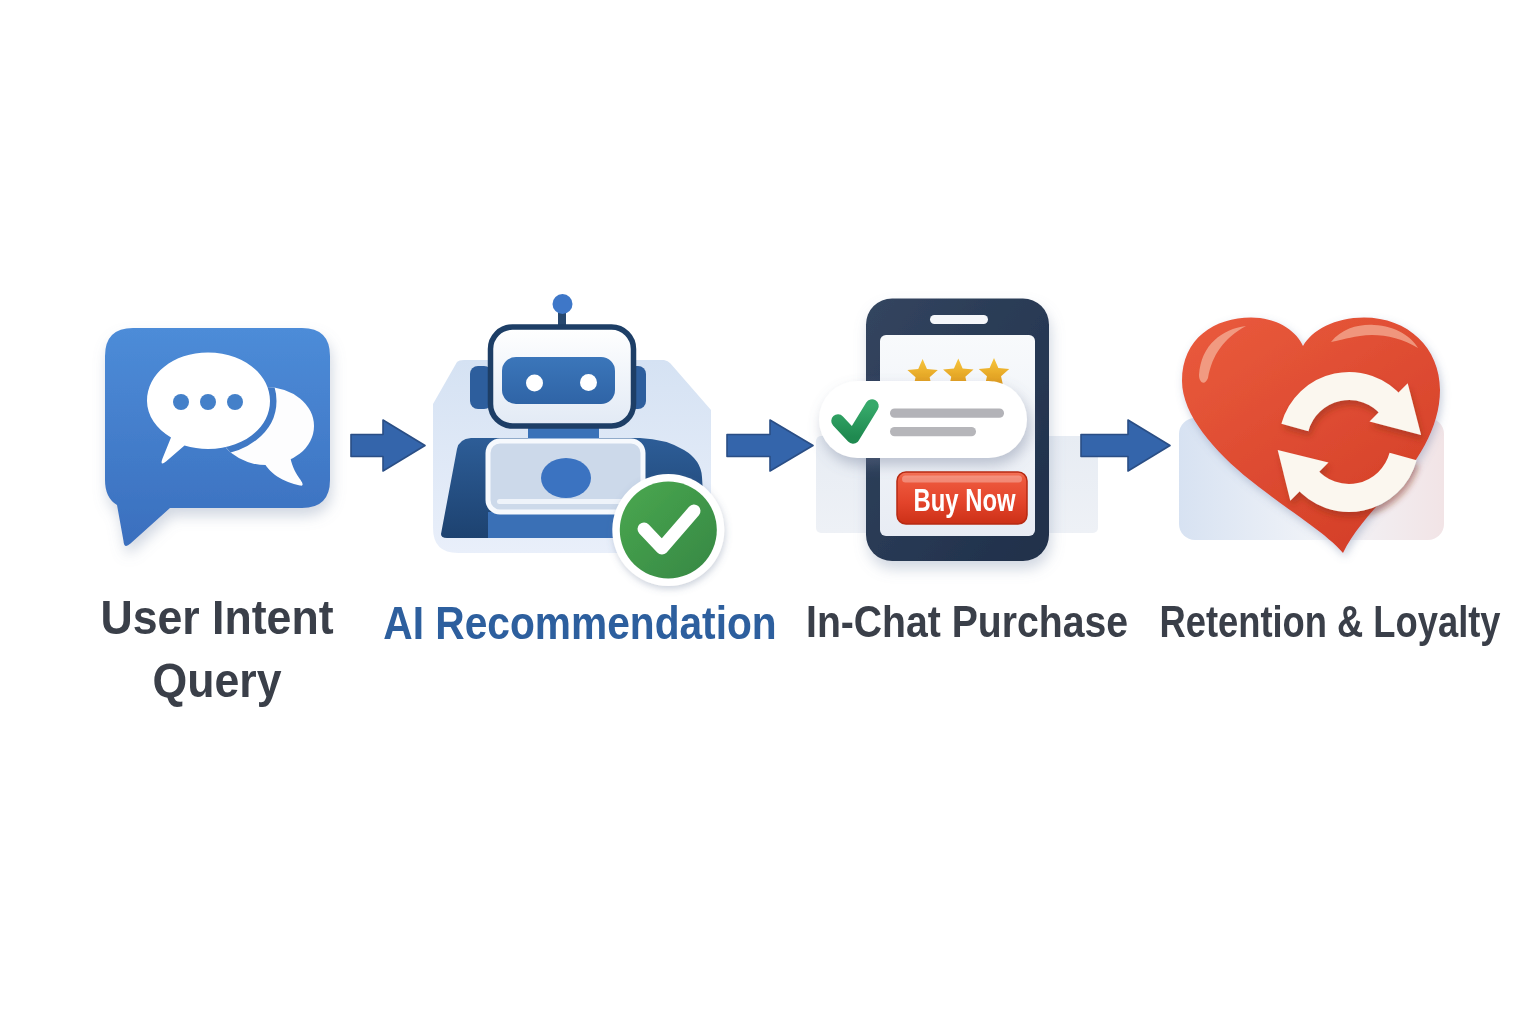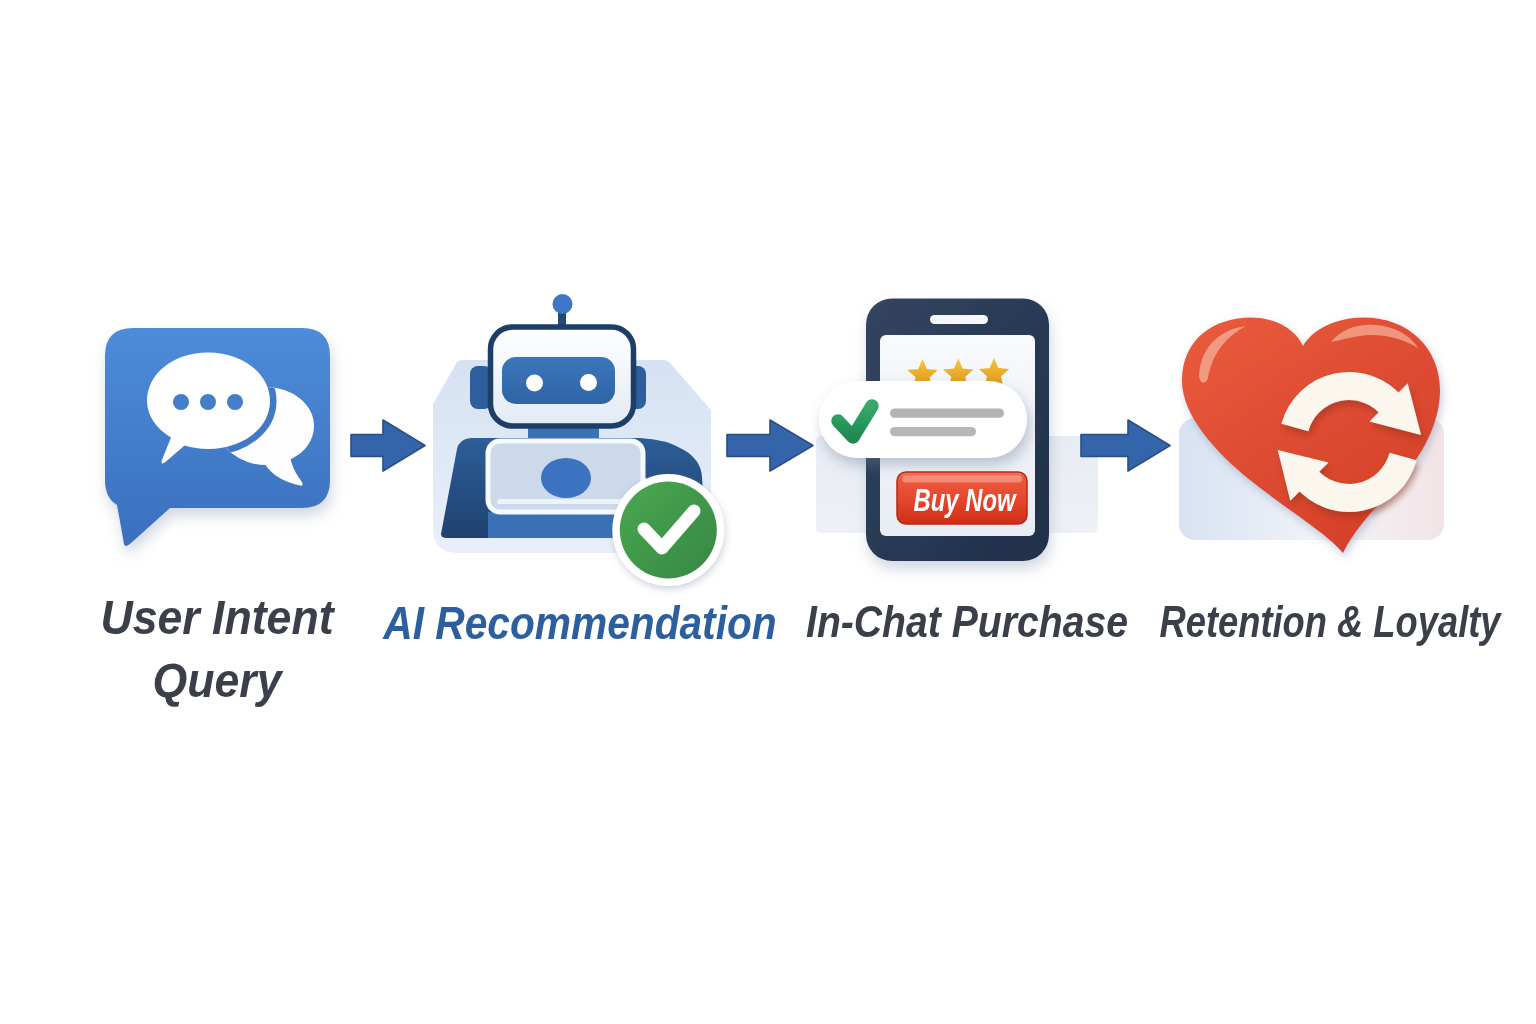--- a/index.html
+++ b/index.html
@@ -1,18 +1,18 @@
 <!DOCTYPE html>
 <html style="--background: #ffffff; --label_dark: #3a3f49; --label_blue: #2d5f9e; --arrow_blue: #3465ab; --chat_blue: #4283cf; --robot_blue: #3671b5; --phone_navy: #24344e; --check_green: #3f9e4a; --buy_red: #e2452b; --star_gold: #efae27; --heart_red: #dd4a2e; --bar_gray: #b3b3b8;"><head>
 <meta charset="utf-8">
 <style>
   html,body{margin:0;padding:0;}
   body{width:1536px;height:1024px;background:#ffffff;overflow:hidden;
        font-family:"Liberation Sans", sans-serif;position:relative;}
-  .canvas{position:absolute;left:0;top:0;width:1411px;height:1024px;font-style:italic;}
+  .canvas{position:absolute;left:0;top:0;width:1411px;height:1024px;}
   .flow-svg{position:absolute;left:0;top:0;}
   .stage-label{position:absolute;text-align:center;font-weight:700;
     color:var(--label_dark,#3a3f49);}
   .stage-label.blue{color:var(--label_blue,#2d5f9e);}
 </style>
 </head>
 <body>
 
 <div class="canvas">
 

